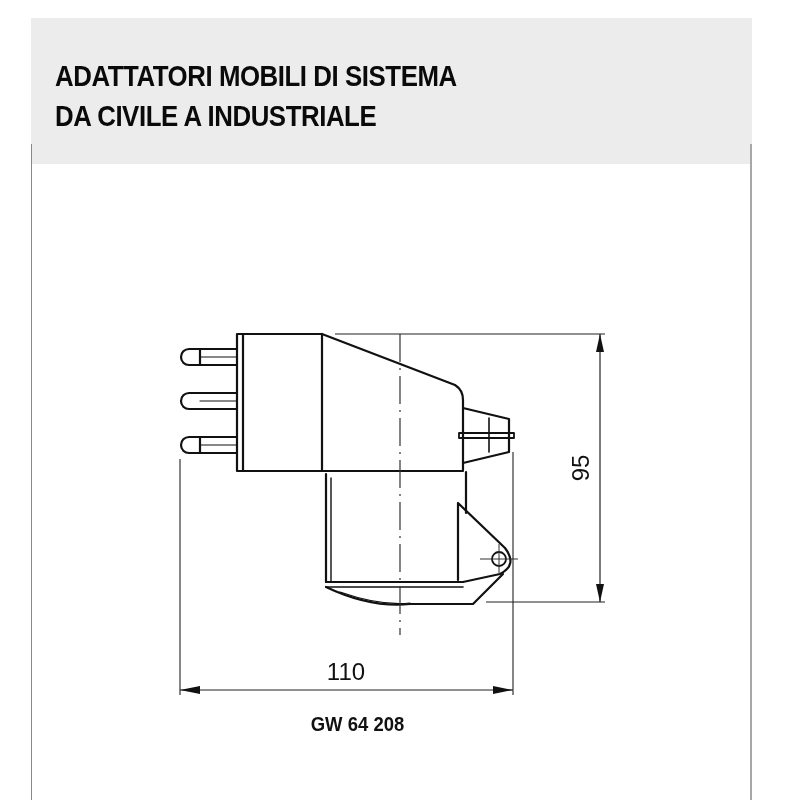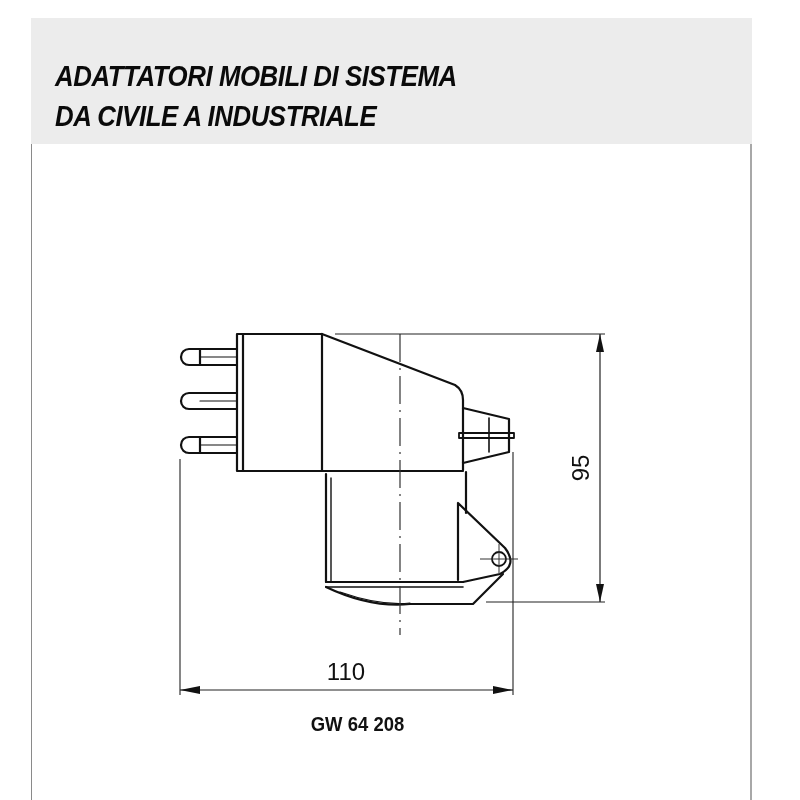--- a/index.html
+++ b/index.html
@@ -1,22 +1,22 @@
 <!DOCTYPE html>
 <html><head>
   <meta charset="utf-8">
   <style>
     html, body { margin: 0; padding: 0; }
     body {
       width: 800px; height: 800px; background: #ffffff; position: relative; overflow: hidden;
       font-family: "Liberation Sans", sans-serif;
     }
     .header {
-      position: absolute; left: 31px; top: 18px; width: 721px; height: 126px;
-      background: #ececec; box-sizing: border-box; font-style: italic;
+      position: absolute; left: 31px; top: 18px; width: 721px; height: 146px;
+      background: #ececec; box-sizing: border-box;
     }
     .header .title {
       position: absolute; left: 24px; top: 38px; margin: 0;
       font-family: "Liberation Sans", sans-serif; font-weight: bold;
       font-size: 30px; line-height: 40px; color: #0a0a0a;
       letter-spacing: -0.5px; transform: scaleX(0.86); transform-origin: left top;
       white-space: nowrap;
     }
     .frame-left { position: absolute; left: 31px; top: 144px; width: 1px; height: 656px; background: #8a8a8a; }
     .frame-right { position: absolute; left: 750px; top: 144px; width: 2px; height: 656px; background: #a8a8a8; }

